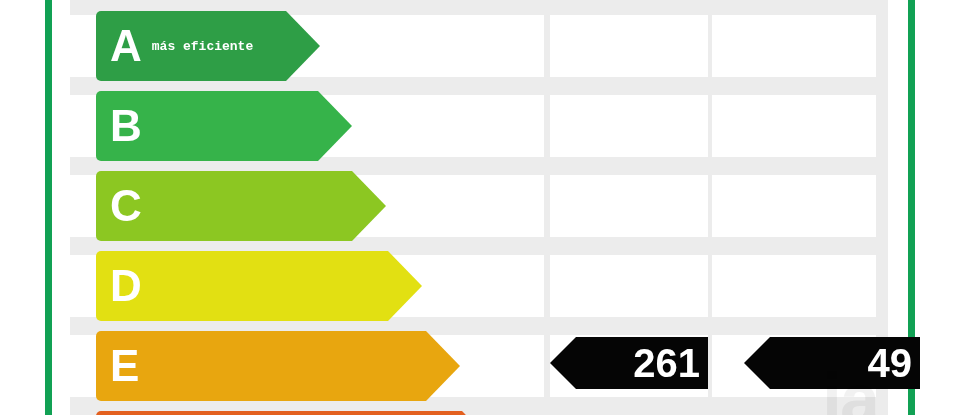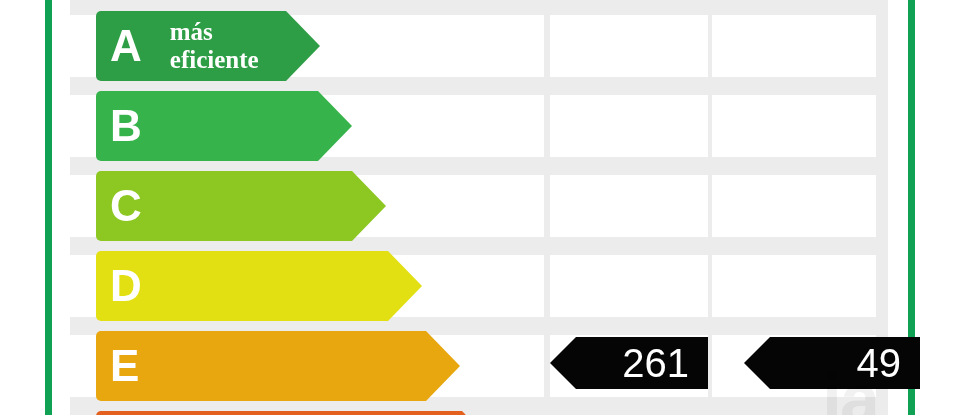--- a/index.html
+++ b/index.html
@@ -74,24 +74,24 @@
   .grade-letter {
     color: #ffffff;
     font-size: 44px;
     font-weight: bold;
     line-height: 1;
     margin-left: 14px;
     font-family: "Liberation Sans", sans-serif;
   }
   .grade-note {
     color: #ffffff;
-    font-size: 25px;
-    font-weight: bold;
-    margin-left: 28px;
-    font-family: Liberation Serif, serif;
+    font-size: 13px;
+    font-weight: bold;
+    margin-left: 10px;
+    font-family: Liberation Mono, monospace;
   }
 
   
   .value-cell {
     position: absolute;
     top: 4px;
     height: 62px;
     background: #ffffff;
   }
   .cell-a { left: 0px;   width: 474px; }
@@ -115,22 +115,22 @@
     top: 0;
     width: 0;
     height: 0;
     border-top: 26px solid transparent;
     border-bottom: 26px solid transparent;
     border-right: 26px solid #050505;
   }
   .num-badge span {
     color: #ffffff;
     font-size: 40px;
-    font-weight: normal;
-    padding-right: 19px;
+    font-weight: bold;
+    padding-right: 8px;
     line-height: 1;
     font-family: "Liberation Sans", sans-serif;
   }
 
   
   .watermark {
     position: absolute;
     right: 10px;
     bottom: -14px;
     color: rgba(0, 0, 0, 0.055);

